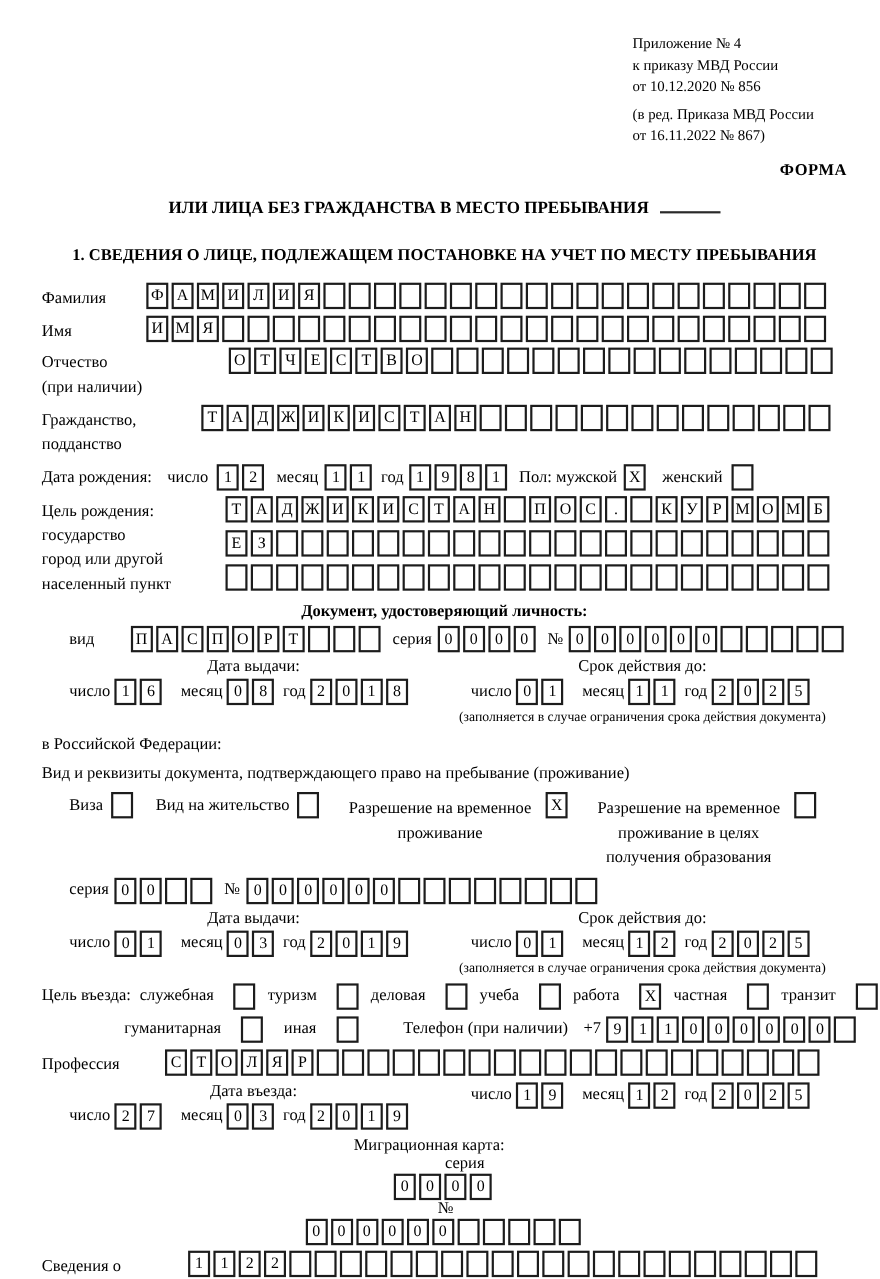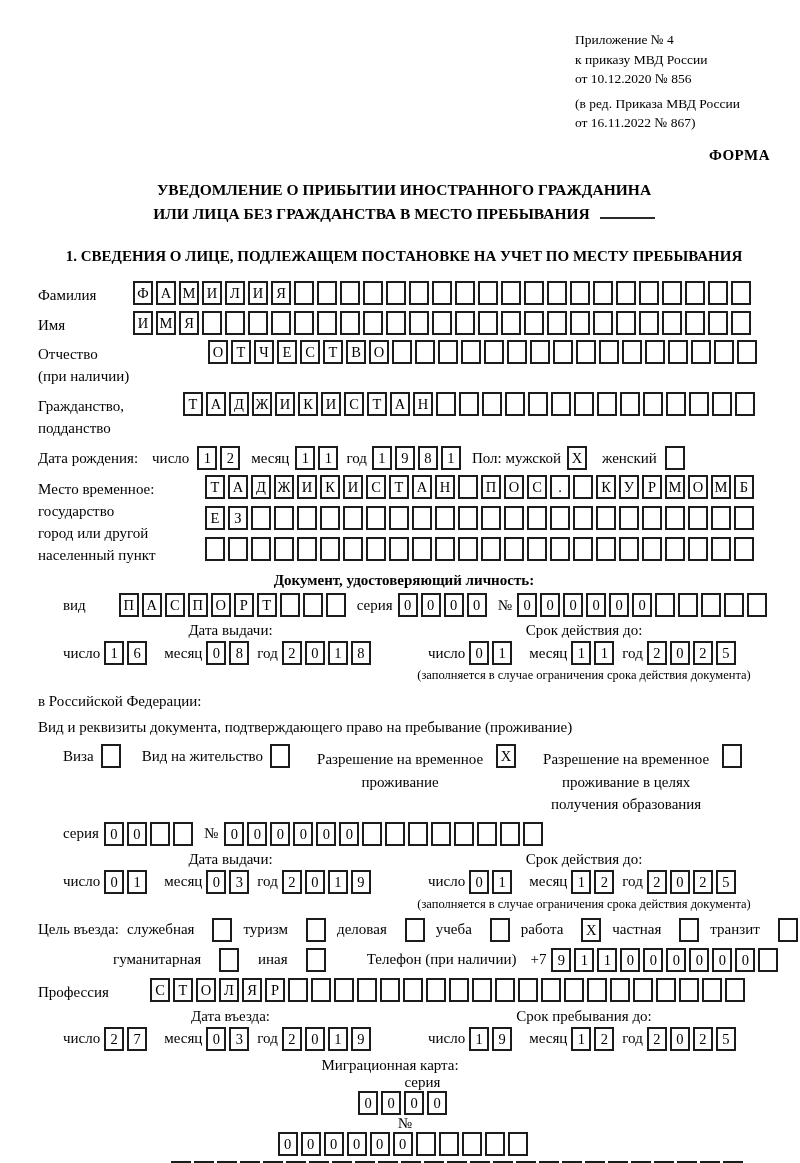--- a/index.html
+++ b/index.html
@@ -67,21 +67,20 @@
     <div>к приказу МВД России</div>
     <div>от 10.12.2020 № 856</div>
     <div class="gap4"></div>
     <div>(в ред. Приказа МВД России</div>
     <div>от 16.11.2022 № 867)</div>
   </div>
 
   <div class="forma">ФОРМА</div>
 
   <div class="title">
-    <div>УВЕДОМЛЕНИЕ О ПРИБЫТИИ ИНОСТРАННОГО ГРАЖДАНИНА</div>
     <div><span>ИЛИ ЛИЦА БЕЗ ГРАЖДАНСТВА В МЕСТО ПРЕБЫВАНИЯ</span><span class="blank"></span></div>
   </div>
 
   <div class="sech">1. СВЕДЕНИЯ О ЛИЦЕ, ПОДЛЕЖАЩЕМ ПОСТАНОВКЕ НА УЧЕТ ПО МЕСТУ ПРЕБЫВАНИЯ</div>
 
   <div class="frow">
     <div class="lbl w95">Фамилия</div>
     <div class="bxs"><span class="box">Ф</span><span class="box">А</span><span class="box">М</span><span class="box">И</span><span class="box">Л</span><span class="box">И</span><span class="box">Я</span><span class="box"></span><span class="box"></span><span class="box"></span><span class="box"></span><span class="box"></span><span class="box"></span><span class="box"></span><span class="box"></span><span class="box"></span><span class="box"></span><span class="box"></span><span class="box"></span><span class="box"></span><span class="box"></span><span class="box"></span><span class="box"></span><span class="box"></span><span class="box"></span><span class="box"></span><span class="box"></span></div>
   </div>
 
@@ -115,21 +114,21 @@
     <span class="t ml5 mr5">год</span>
     <span class="bxs"><span class="box">1</span><span class="box">9</span><span class="box">8</span><span class="box">1</span></span>
     <span class="t ml8 mr6">Пол: мужской</span>
     <span class="bxs"><span class="box">X</span></span>
     <span class="t ml12 mr8">женский</span>
     <span class="bxs"><span class="box"></span></span>
   </div>
 
   <div class="frow" style="margin-top:5px;">
     <div class="lbl w167">
-      <div>Место временное:</div>
+      <div>Цель рождения:</div>
       <div>государство</div>
       <div>город или другой</div>
       <div>населенный пункт</div>
     </div>
     <div class="col">
       <div class="bxs rowm"><span class="box">Т</span><span class="box">А</span><span class="box">Д</span><span class="box">Ж</span><span class="box">И</span><span class="box">К</span><span class="box">И</span><span class="box">С</span><span class="box">Т</span><span class="box">А</span><span class="box">Н</span><span class="box"></span><span class="box">П</span><span class="box">О</span><span class="box">С</span><span class="box">.</span><span class="box"></span><span class="box">К</span><span class="box">У</span><span class="box">Р</span><span class="box">М</span><span class="box">О</span><span class="box">М</span><span class="box">Б</span></div>
       <div class="bxs rowm"><span class="box">Е</span><span class="box">З</span><span class="box"></span><span class="box"></span><span class="box"></span><span class="box"></span><span class="box"></span><span class="box"></span><span class="box"></span><span class="box"></span><span class="box"></span><span class="box"></span><span class="box"></span><span class="box"></span><span class="box"></span><span class="box"></span><span class="box"></span><span class="box"></span><span class="box"></span><span class="box"></span><span class="box"></span><span class="box"></span><span class="box"></span><span class="box"></span></div>
       <div class="bxs rowm"><span class="box"></span><span class="box"></span><span class="box"></span><span class="box"></span><span class="box"></span><span class="box"></span><span class="box"></span><span class="box"></span><span class="box"></span><span class="box"></span><span class="box"></span><span class="box"></span><span class="box"></span><span class="box"></span><span class="box"></span><span class="box"></span><span class="box"></span><span class="box"></span><span class="box"></span><span class="box"></span><span class="box"></span><span class="box"></span><span class="box"></span><span class="box"></span></div>
     </div>
   </div>
@@ -285,21 +284,20 @@
       <div class="dline">
         <span class="dl">число</span>
         <span class="bxs"><span class="box">2</span><span class="box">7</span></span>
         <span class="dl sp">месяц</span>
         <span class="bxs"><span class="box">0</span><span class="box">3</span></span>
         <span class="dl ml5">год</span>
         <span class="bxs"><span class="box">2</span><span class="box">0</span><span class="box">1</span><span class="box">9</span></span>
       </div>
     </div>
     <div class="dg dg2">
-      <div class="dtitle">Срок пребывания до:</div>
       <div class="dline" style="margin-left:30px;">
         <span class="dl">число</span>
         <span class="bxs"><span class="box">1</span><span class="box">9</span></span>
         <span class="dl sp">месяц</span>
         <span class="bxs"><span class="box">1</span><span class="box">2</span></span>
         <span class="dl ml5">год</span>
         <span class="bxs"><span class="box">2</span><span class="box">0</span><span class="box">2</span><span class="box">5</span></span>
       </div>
     </div>
   </div>

